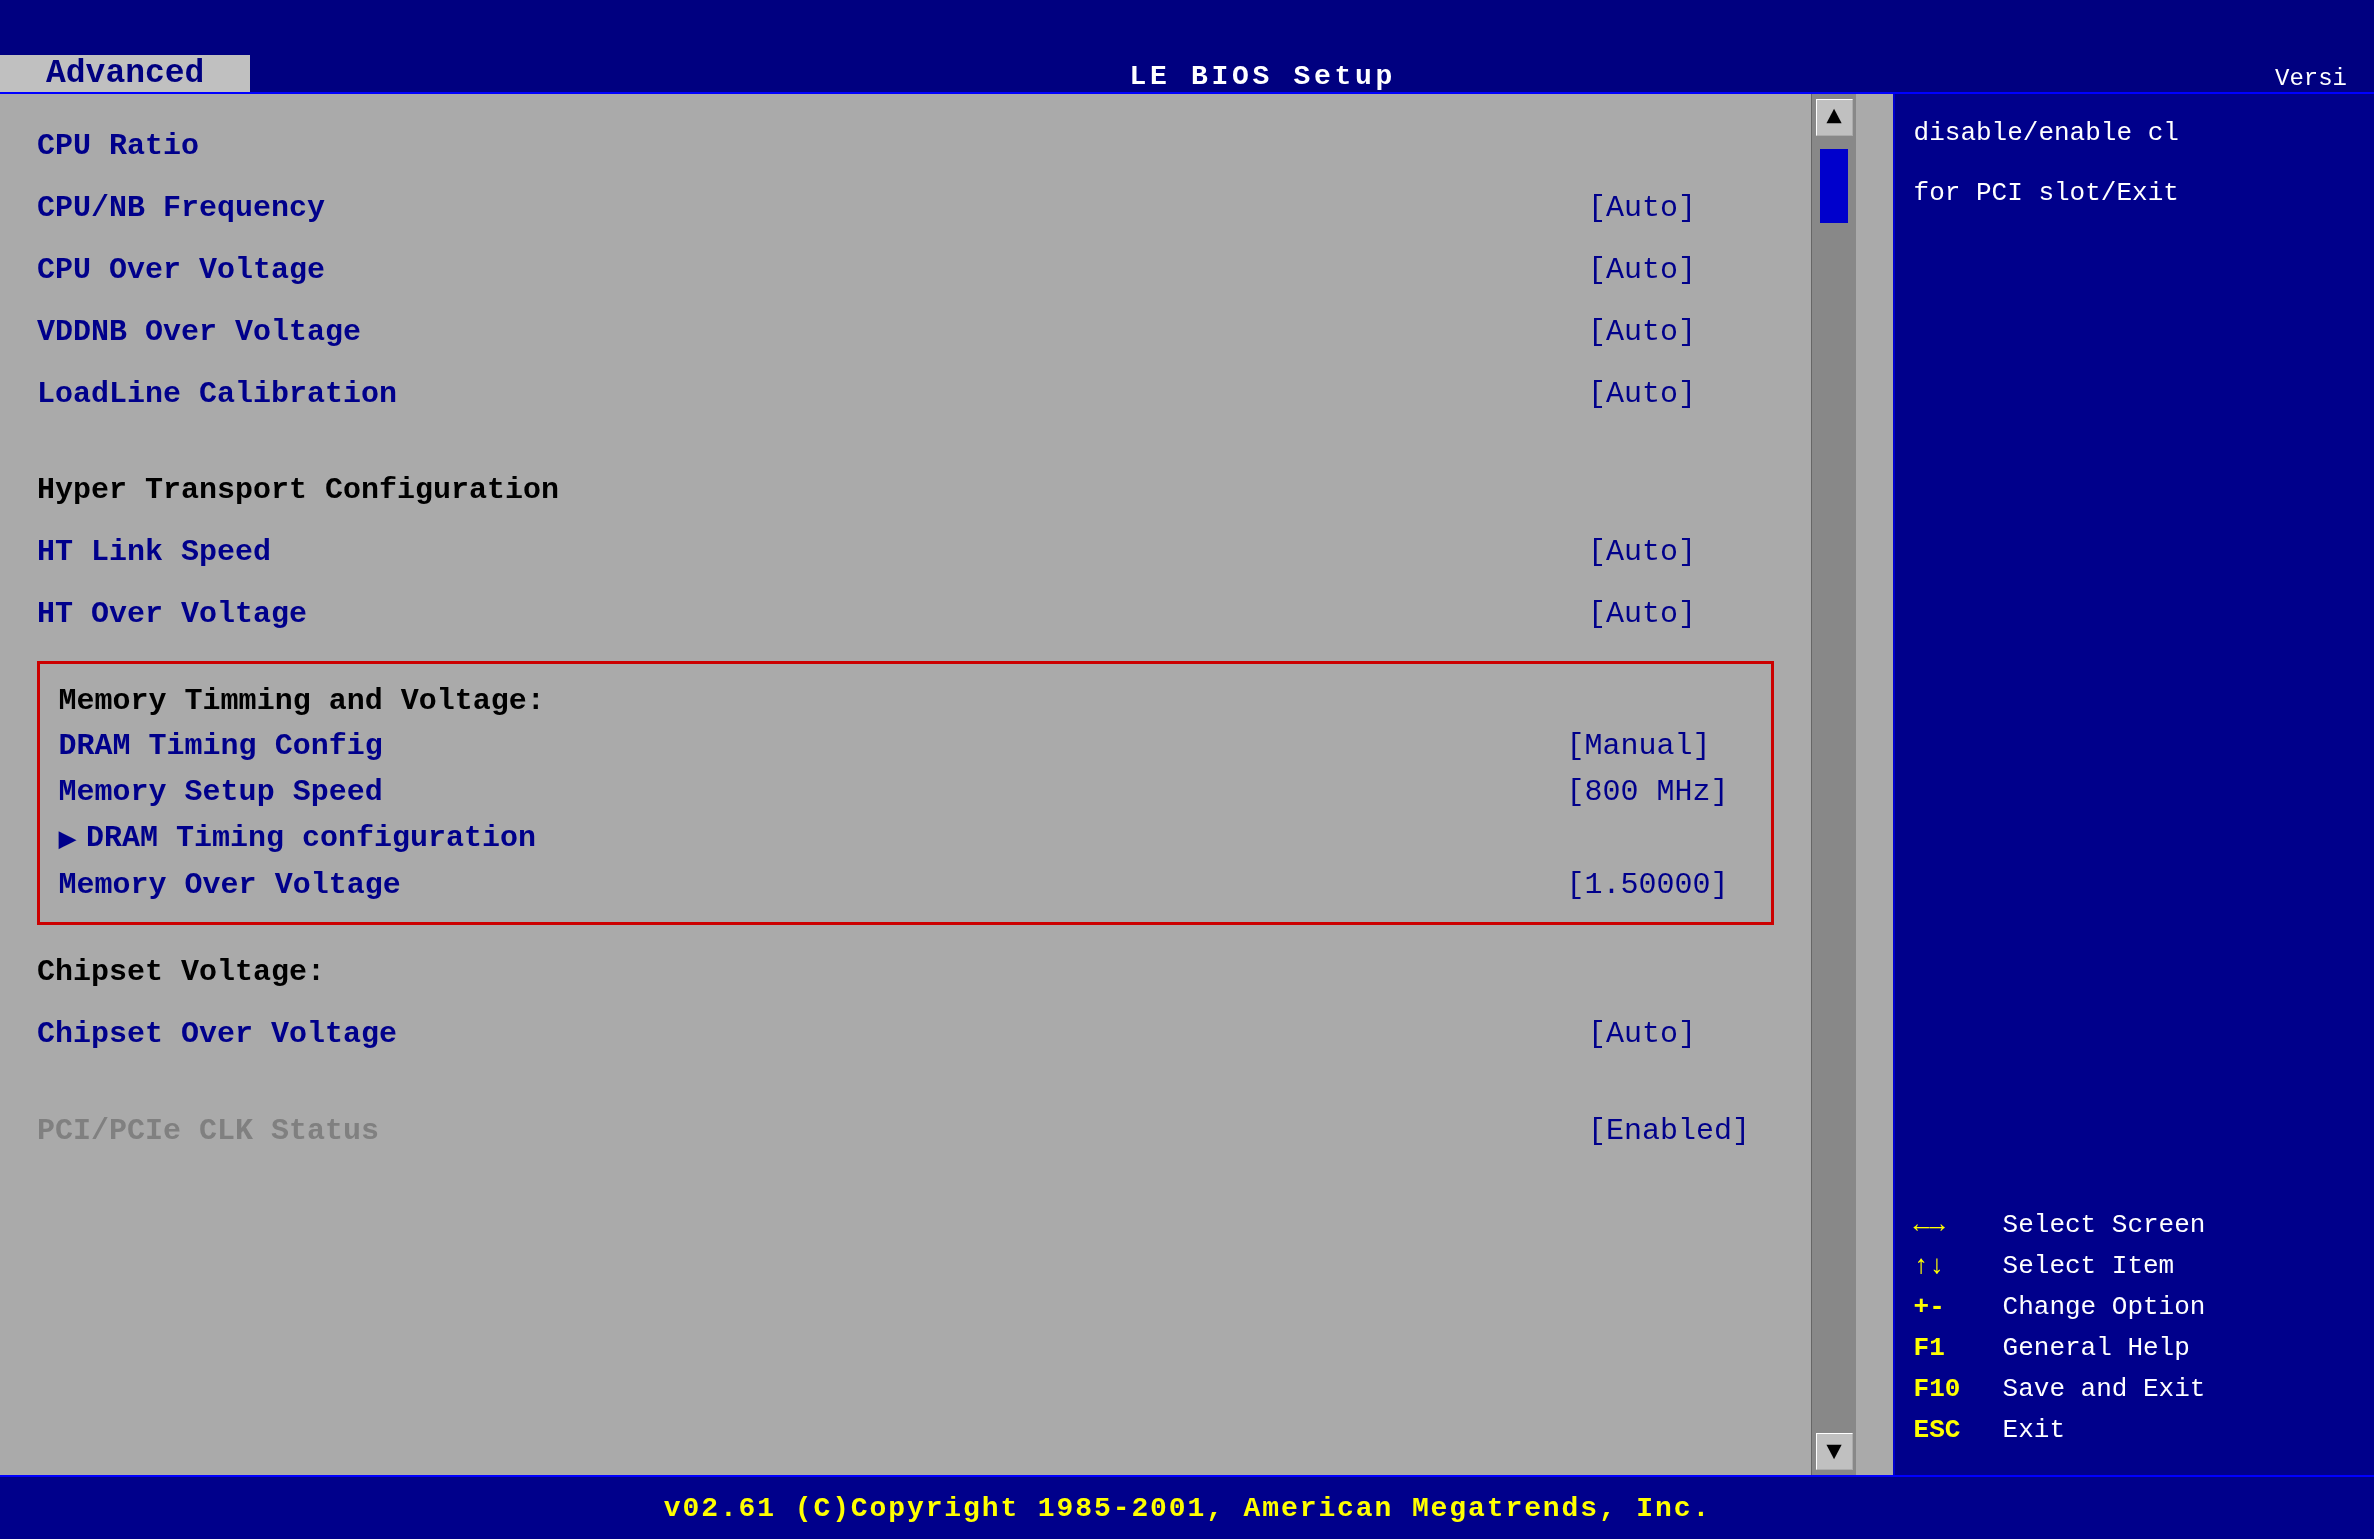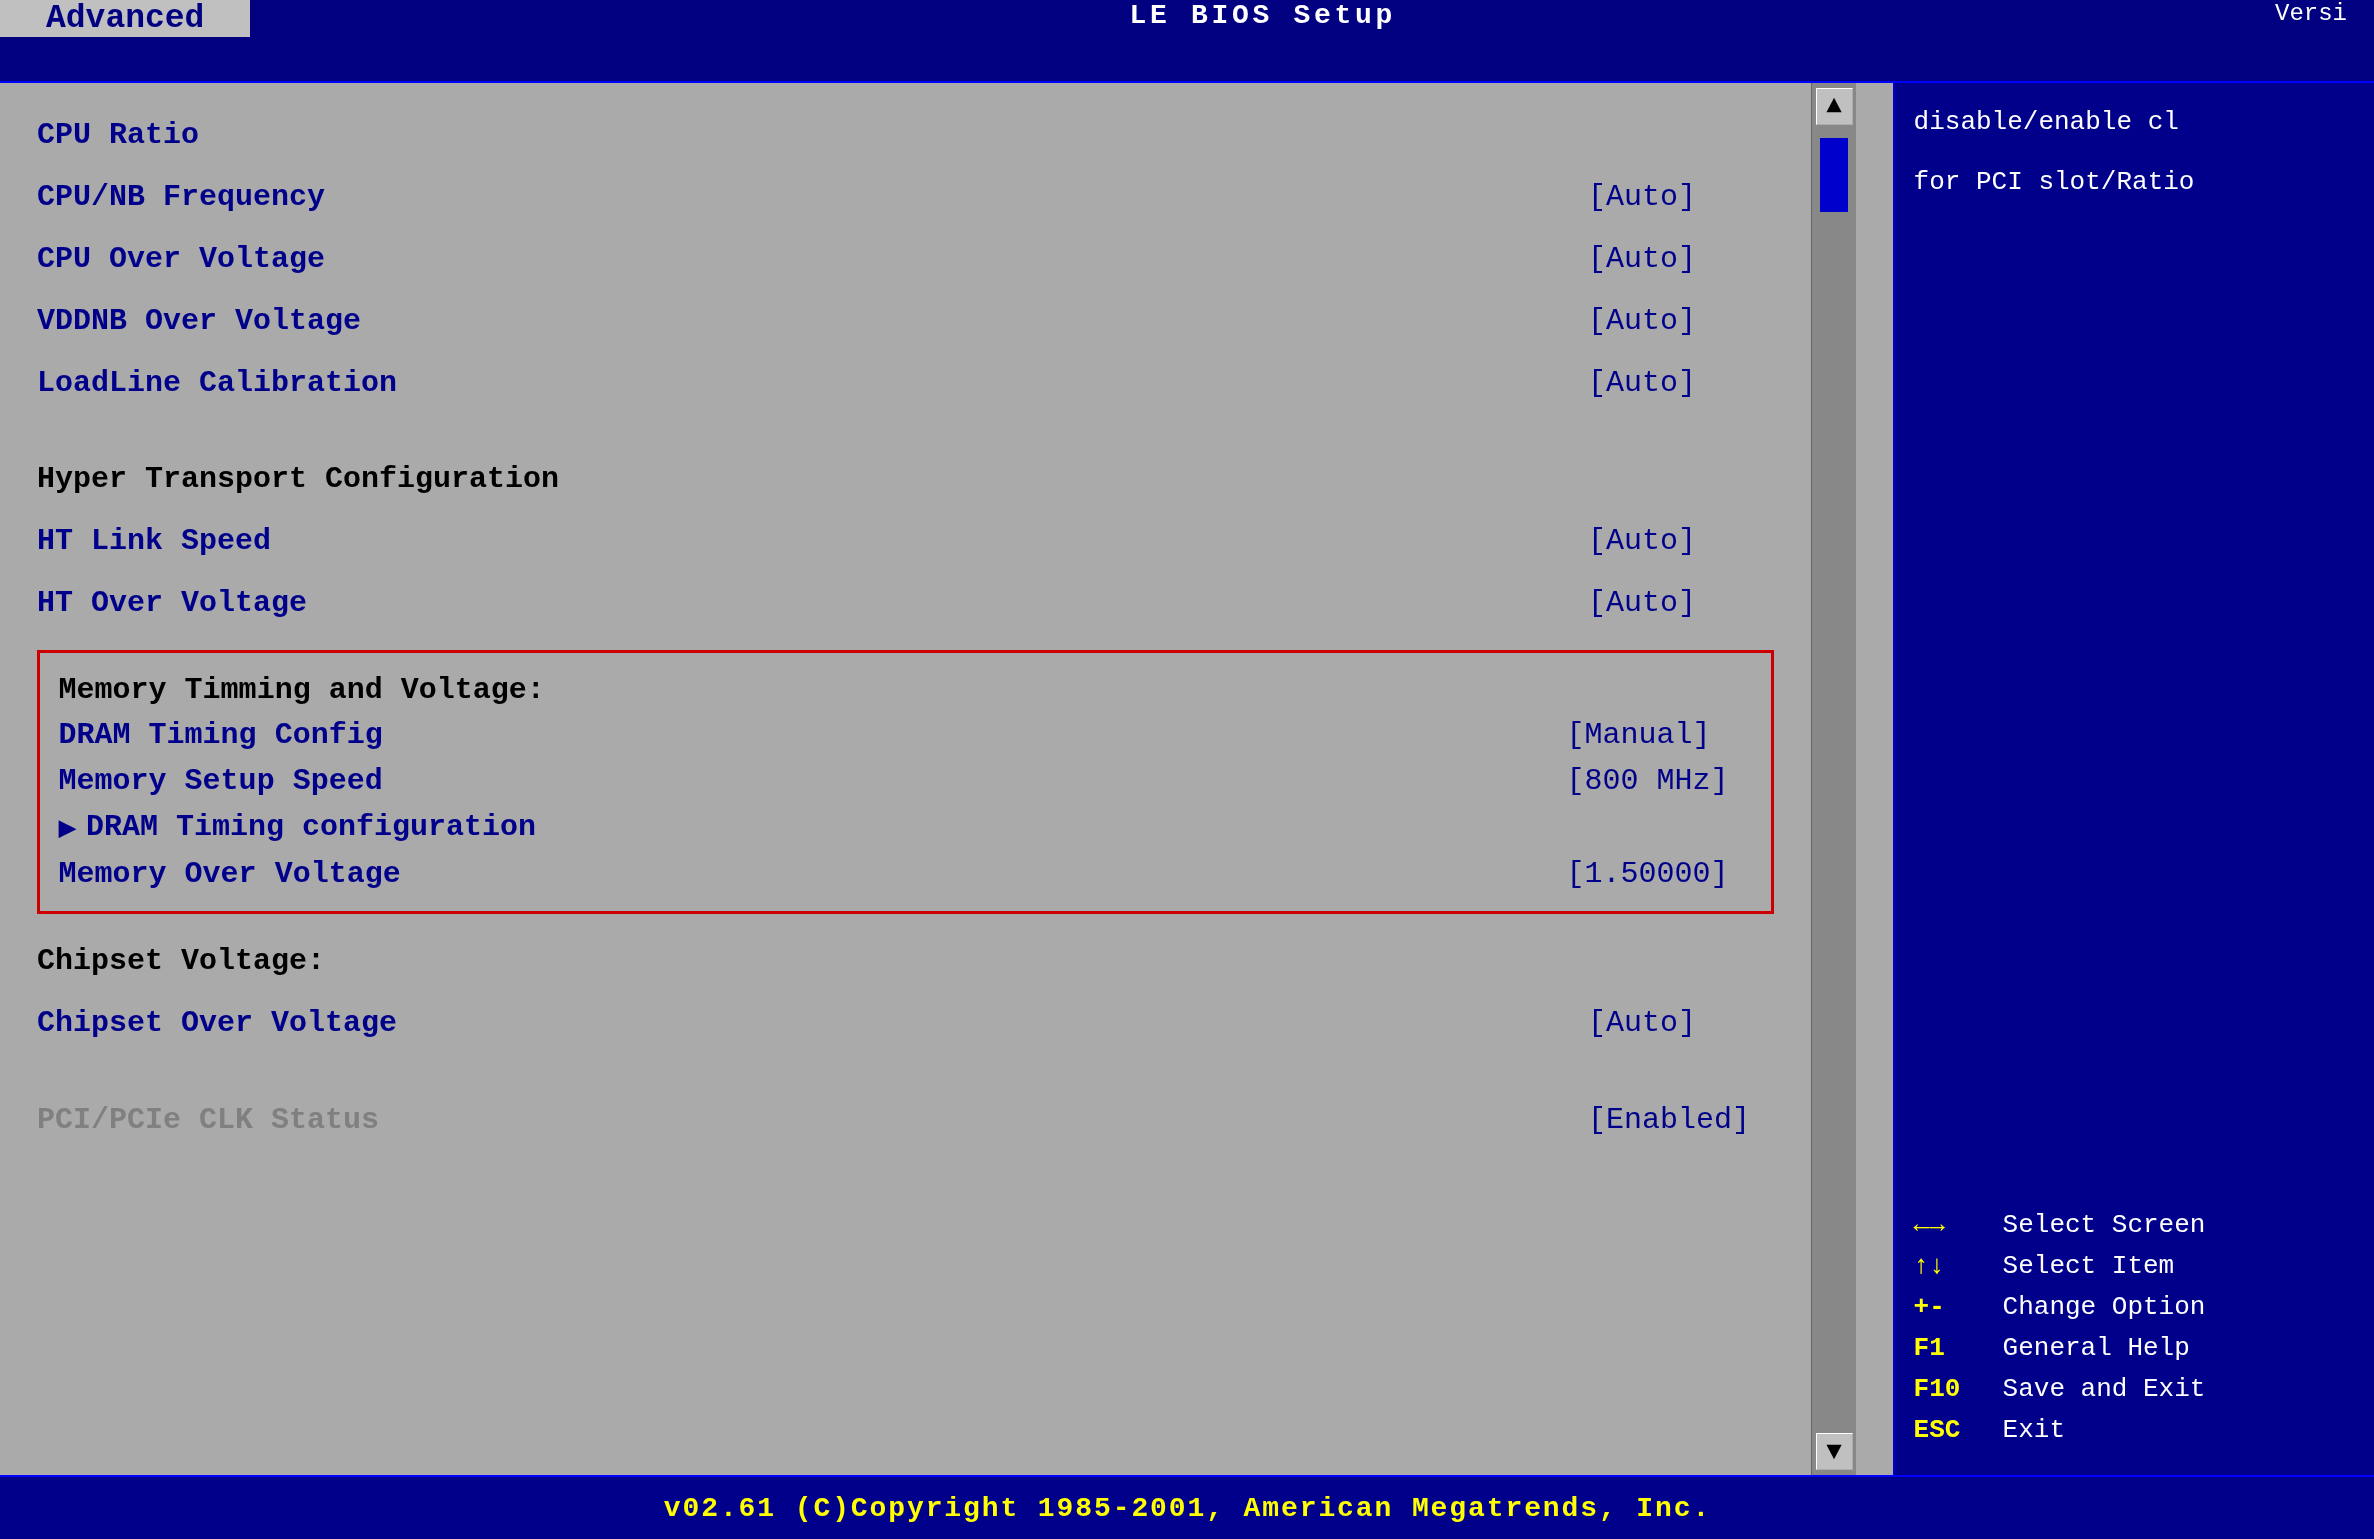--- a/index.html
+++ b/index.html
@@ -16,22 +16,22 @@
       width: 100%;
       height: 100%;
       display: flex;
       flex-direction: column;
     }
 
     
     .header-bar {
       background: #000080;
       display: flex;
-      align-items: flex-start;
-      height: 83px;
+      align-items: flex-end;
+      height: 94px;
       border-bottom: 2.8px solid #00f;
     }
 
     .header-tab {
       background: #c0c0c0;
       color: #000080;
       font-size: 33px;
       font-weight: bold;
       padding: 0 46px;
       display: flex;
@@ -357,21 +357,21 @@
         <div class="scroll-arrow">▲</div>
         <div class="scroll-track">
           <div class="scroll-thumb"></div>
         </div>
         <div class="scroll-arrow">▼</div>
       </div>
 
       <div class="help-panel">
 
         <div class="help-text">disable/enable cl</div>
-        <div class="help-text">for PCI slot/Ratio</div>
+        <div class="help-text">for PCI slot/Exit</div>
 
         <div class="key-bindings">
           <div class="key-row">
             <span class="key-name">←→</span>
             <span class="key-desc">Select Screen</span>
           </div>
           <div class="key-row">
             <span class="key-name">↑↓</span>
             <span class="key-desc">Select Item</span>
           </div>

